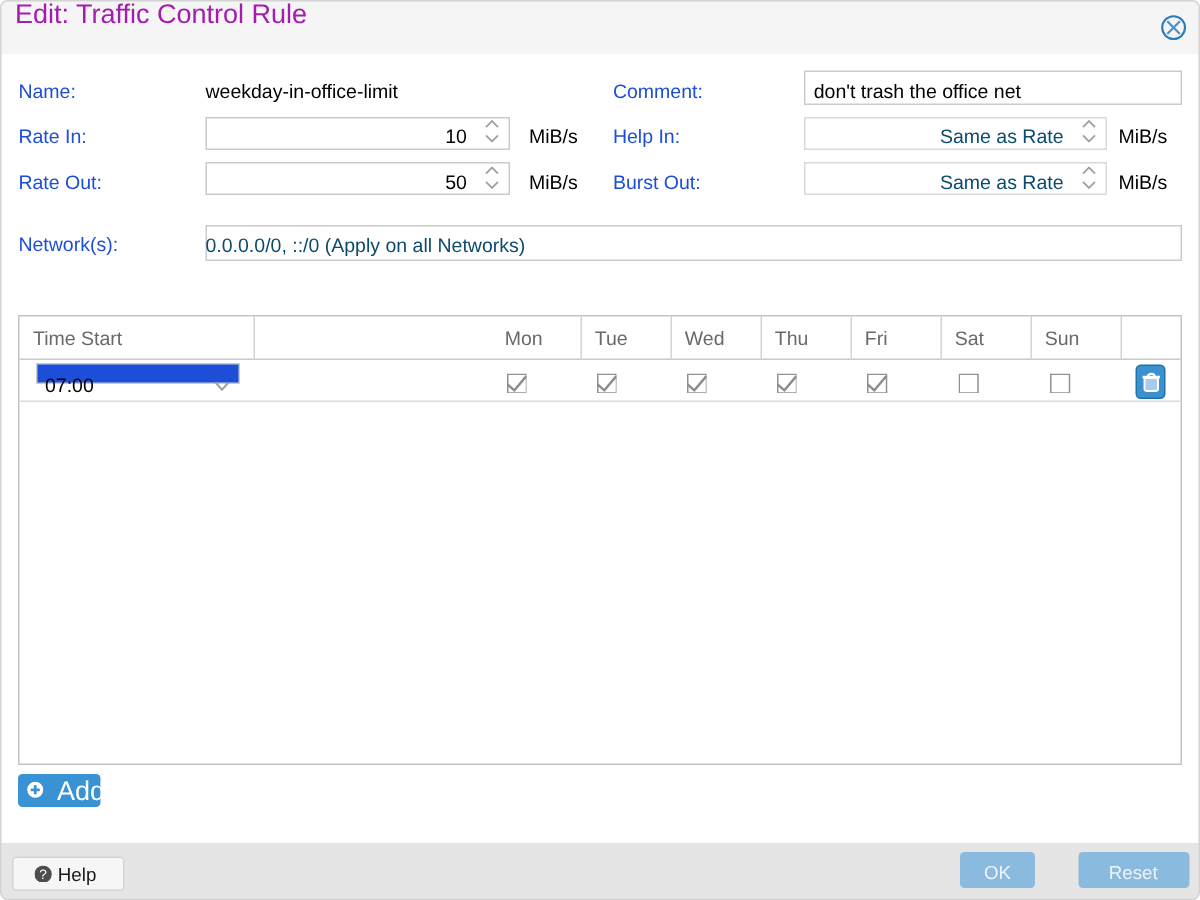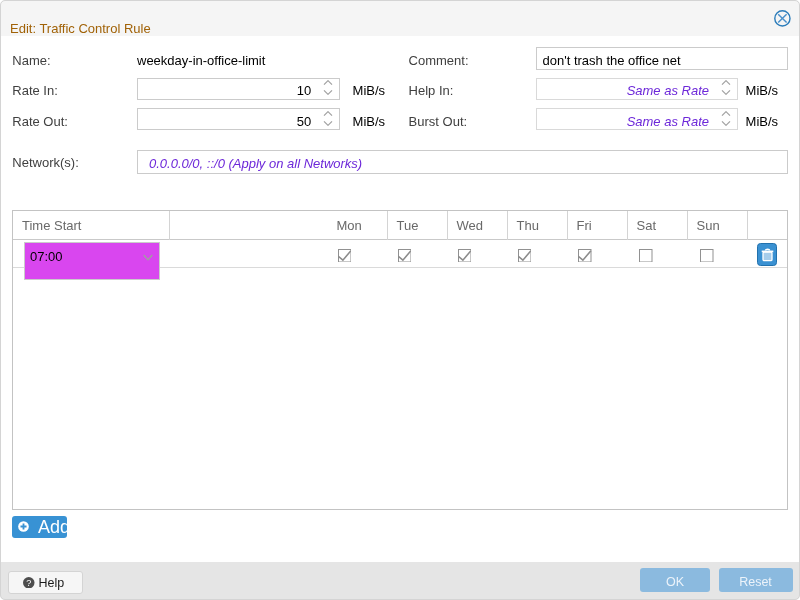--- a/index.html
+++ b/index.html
@@ -1,32 +1,32 @@
 <!DOCTYPE html>
 <html><head>
 <meta charset="utf-8">
 <style>
 * { margin:0; padding:0; box-sizing:border-box; }
 html,body { width:800px; height:600px; background:#fff; }
 body { font-family:"Liberation Sans", sans-serif; font-size:13px; position:relative; overflow:hidden; }
 .abs { position:absolute; }
 .hdr { position:absolute; left:0; top:0; width:800px; height:36px; background:#f5f5f5; border-radius:5px 5px 0 0; }
 .frame { position:absolute; left:0; top:0; width:800px; height:600px; border:1px solid #d4d4d4; border-radius:5px; z-index:50; pointer-events:none; }
-.title { position:absolute; left:10px; top:21px; font-size:13px; color:#a16207; line-height:16px; }
-.lbl { position:absolute; color:#404040; line-height:15px; }
+.title { position:absolute; left:10px; top:1px; font-size:18px; color:#a21caf; line-height:16px; }
+.lbl { position:absolute; color:#1d4ed8; line-height:15px; }
 .val { position:absolute; color:#000; line-height:15px; }
-.ph { color:#6d28d9;font-style:italic; }
+.ph { color:#0c4a6e; }
 .inp { position:absolute; border:1px solid #cbcbcb; background:#fff; height:22px; }
 .inp-lite { border-color:#d9d9d9; }
 .grid { position:absolute; left:12px; top:209.5px; width:775.5px; height:300px; border:1px solid #c3c3c3; background:#fff; }
 .gh { position:absolute; top:0; height:29px; line-height:30px; color:#696969; border-right:1px solid #d4d4d4; }
 .gh.last { border-right:none; }
 .ghead { position:absolute; left:0; top:0; width:773.5px; height:29px; border-bottom:1px solid #c9c9c9; }
 .grow { position:absolute; left:0; top:29px; width:773.5px; height:28px; border-bottom:1px solid #dadada; }
-.combo { position:absolute; top:2.5px; height:38px; border:1px solid #cbcbcb; background:#d946ef; }
+.combo { position:absolute; top:2.5px; height:14px; border:1px solid #cbcbcb; background:#1d4ed8; }
 .combo .ct { position:absolute; left:5.5px; top:5.9px; color:#000; line-height:15px; }
 .cb { position:absolute; top:9.3px; width:13.5px; height:13.5px; }
 .trash { position:absolute; left:744px; top:3px; width:20px; height:23px; background:#3a91d2; border:1px solid #2171ad; border-radius:3.5px; }
 .addbtn { position:absolute; left:12px; top:515.7px; width:55px; height:22px; background:#3892d4; border-radius:3px; color:#fff; font-size:18px; }
 .ftr { position:absolute; left:0; top:562px; width:800px; height:38px; background:#e5e5e5; border-radius:0 0 5px 5px; }
 .helpbtn { position:absolute; left:7.5px; top:8.5px; width:75px; height:23px; background:#f6f6f6; border:1px solid #d4d4d4; border-radius:3px; color:#1a1a1a; font-size:12.5px; }
 .okbtn { position:absolute; top:6px; height:24px; background:#8bbadf; border-radius:3px; color:#ecf3fa; text-align:center; line-height:28px; font-size:12.5px; }
 </style>
 </head>
 <body>
@@ -73,21 +73,21 @@
   <div class="inp inp-lite" style="left:535.5px; top:108.3px; width:202px;"></div>
   <div class="val ph" style="left:535.5px; top:113.8px; width:173.5px; text-align:right;">Same as Rate</div>
   <svg class="abs" style="left:721.3px; top:110.9px;" width="10" height="15" viewBox="0 0 10 15">
     <path d="M1 4.7 L5 0.7 L9 4.7" fill="none" stroke="#a0a0a0" stroke-width="1.2"></path>
     <path d="M1 10.3 L5 14.3 L9 10.3" fill="none" stroke="#a0a0a0" stroke-width="1.2"></path>
   </svg>
   <div class="val" style="left:745.6px; top:113.8px;">MiB/s</div>
 
   <div class="lbl" style="left:12.3px; top:155px;">Network(s):</div>
   <div class="inp" style="left:136.5px; top:150.3px; width:651.5px; height:23.4px;"></div>
-  <div class="val ph" style="left:149px; top:156px;">0.0.0.0/0, ::/0 (Apply on all Networks)</div>
+  <div class="val ph" style="left:137px; top:156px;">0.0.0.0/0, ::/0 (Apply on all Networks)</div>
 
   <div class="lbl" style="left:12.3px; top:186.5px;margin-top:33px;">Timeframes:</div>
 
   <div class="grid">
     <div class="ghead">
       <div class="gh" style="left:0; width:156.5px; padding-left:9px;">Time Start</div>
       <div class="gh" style="left:314.5px; width:60px; padding-left:9px;">Mon</div>
       <div class="gh" style="left:374.5px; width:60px; padding-left:9px;">Tue</div>
       <div class="gh" style="left:434.5px; width:60px; padding-left:9px;">Wed</div>
       <div class="gh" style="left:494.5px; width:60px; padding-left:9px;">Thu</div>
@@ -150,16 +150,16 @@
   </div>
 
   <div class="ftr">
     <div class="helpbtn">
       <svg style="position:absolute; left:14.8px; top:5px;" width="11.5" height="11.5" viewBox="0 0 12 12">
         <circle cx="6" cy="6" r="6" fill="#4d4d4d"></circle>
         <text x="6" y="9.2" text-anchor="middle" font-size="9.5" fill="#fff" font-family="Liberation Sans">?</text>
       </svg>
       <div style="position:absolute; left:30px; top:4.2px; line-height:15px;">Help</div>
     </div>
-    <div class="okbtn" style="left:640px; width:70px;">OK</div>
+    <div class="okbtn" style="left:640px; width:50px;">OK</div>
     <div class="okbtn" style="left:718.5px; width:74px;">Reset</div>
   </div>
   <div class="frame"></div>
 
 </body></html>

